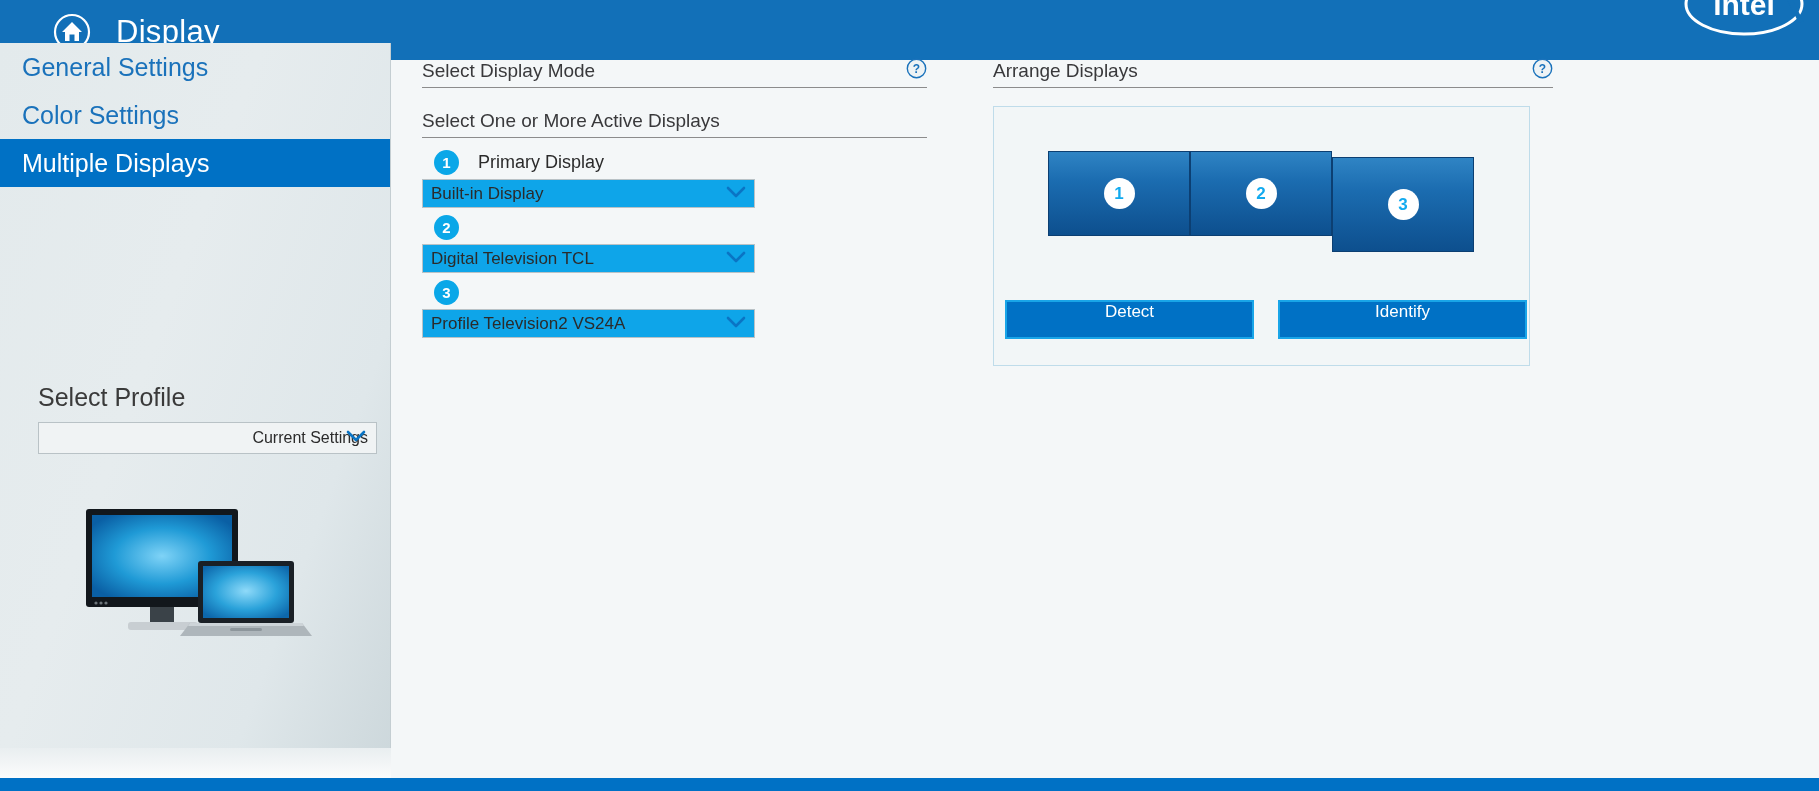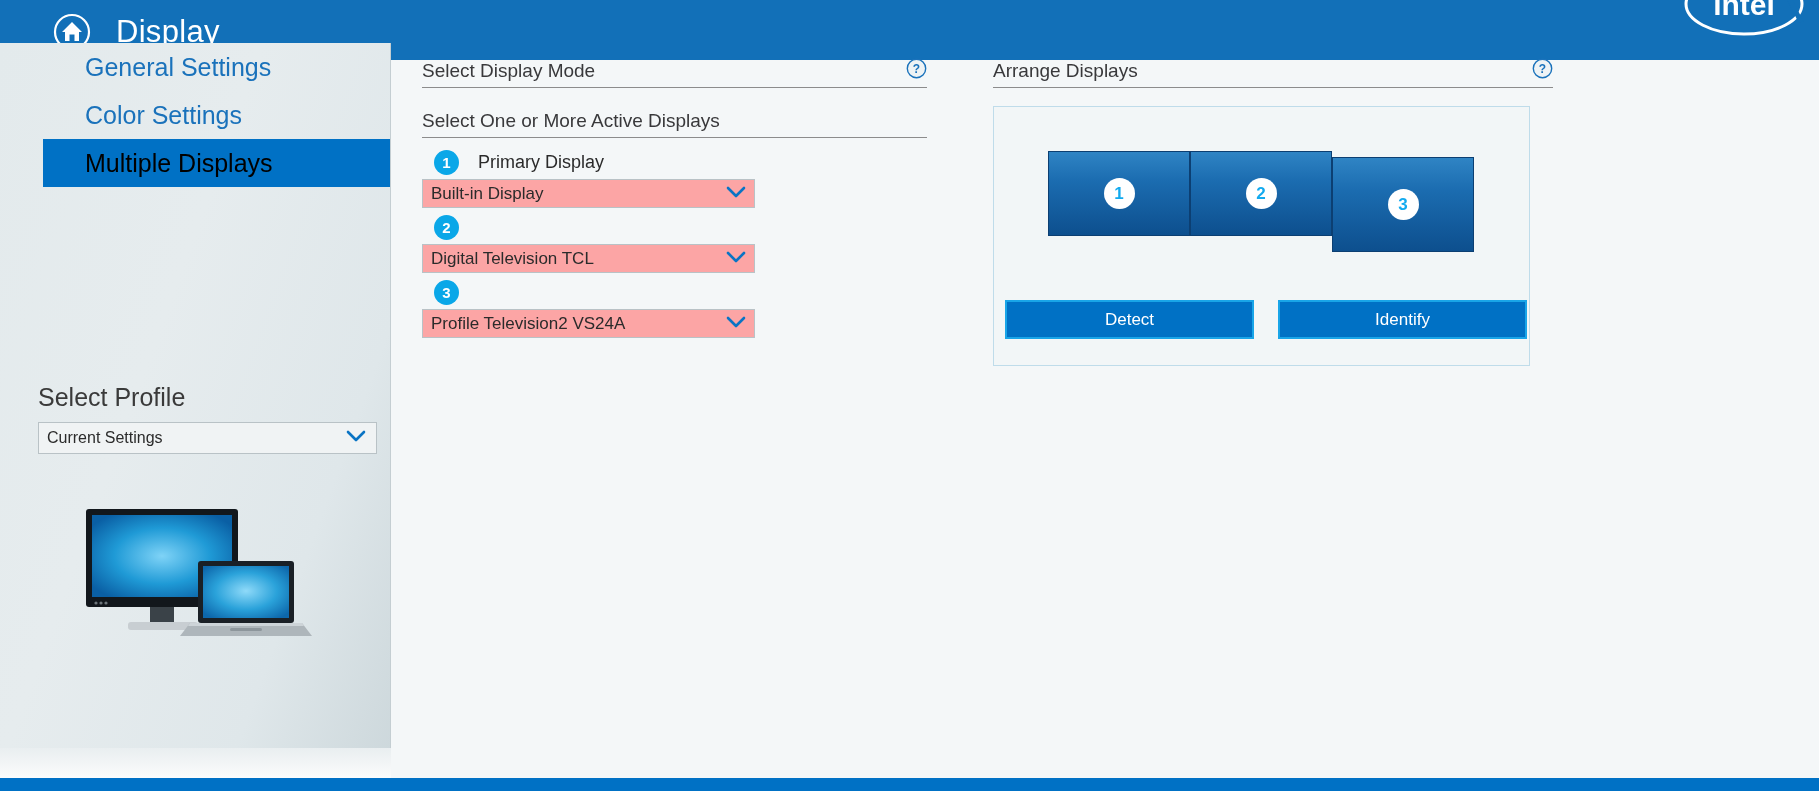--- a/index.html
+++ b/index.html
@@ -60,30 +60,29 @@
     width: 391px;
     height: 735px;
     background: linear-gradient(110deg,#e3eaec 0%, #e6ecee 40%, #dfe7ea 75%, #ccd7db 100%);
     border-right: 1px solid #c4ced2;
     overflow: hidden;
   }
   .nav-item {
     height: 48px;
     display: flex;
     align-items: center;
-    padding-left: 42px;
+    padding-left: 22px;
     font-size: 25px;
     color: #1a72bb;
     cursor: pointer;
     white-space: nowrap;
-    margin-left: 43px;
   }
   .nav-item.selected {
     background: #0071c5;
-    color: #000000;
+    color: #ffffff;
   }
   #nav-list { margin-top: 0px; }
 
   #profile-section {
     position: absolute;
     left: 38px;
     top: 340px;
     width: 340px;
   }
   #profile-label {
@@ -97,20 +96,21 @@
     height: 32px;
     background: #f0f3f4;
     border: 1px solid #b9c2c6;
     display: flex;
     align-items: center;
     padding: 0 8px;
     font-size: 16px;
     color: #2b2b2b;
     cursor: pointer;
     position: relative;
+    justify-content: flex-end;
   }
   #profile-select .chev {
     position: absolute;
     right: 10px;
     top: 50%;
     transform: translateY(-50%);
   }
 
   
   #monitor-art {
@@ -187,21 +187,21 @@
     height: 32px;
   }
   .badge-row .badge-label {
     margin-left: 19px;
     font-size: 18px;
     color: #2b2b2b;
   }
   .display-select {
     width: 333px;
     height: 29px;
-    background: #fca5a5;
+    background: #0ea5e9;
     border: 1px solid #b9c2c6;
     display: flex;
     align-items: center;
     padding: 0 8px;
     font-size: 17px;
     color: #2b2b2b;
     cursor: pointer;
     position: relative;
     margin-top: 1px;
   }
@@ -257,21 +257,21 @@
     justify-content: center;
   }
   .arrange-btn {
     position: absolute;
     height: 39px;
     background: #0071c5;
     border: 2px solid #19a5e8;
     color: #ffffff;
     font-size: 17px;
     display: flex;
-    align-items: center;
+    align-items: flex-start;
     justify-content: center;
     cursor: pointer;
   }
 
   
   #bottombar {
     position: absolute;
     left: 0;
     bottom: 0;
     width: 1819px;

